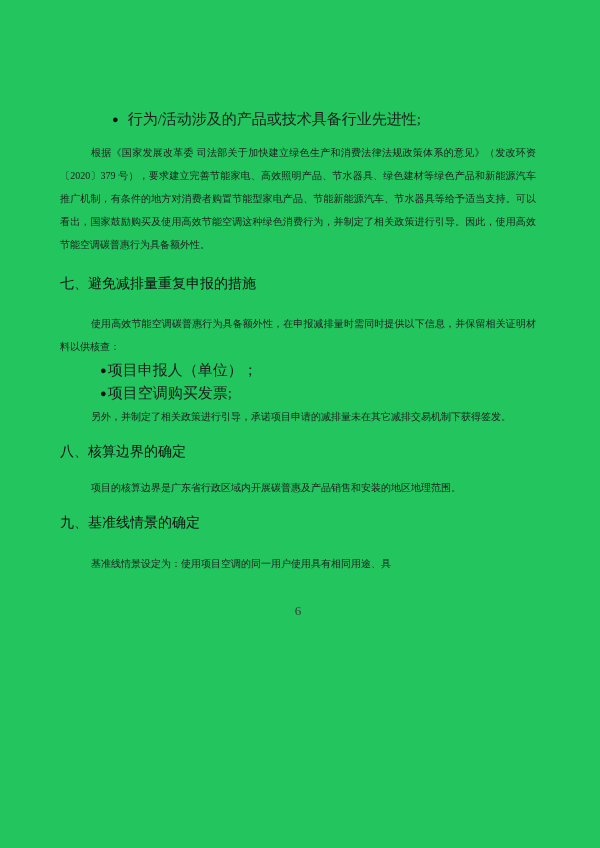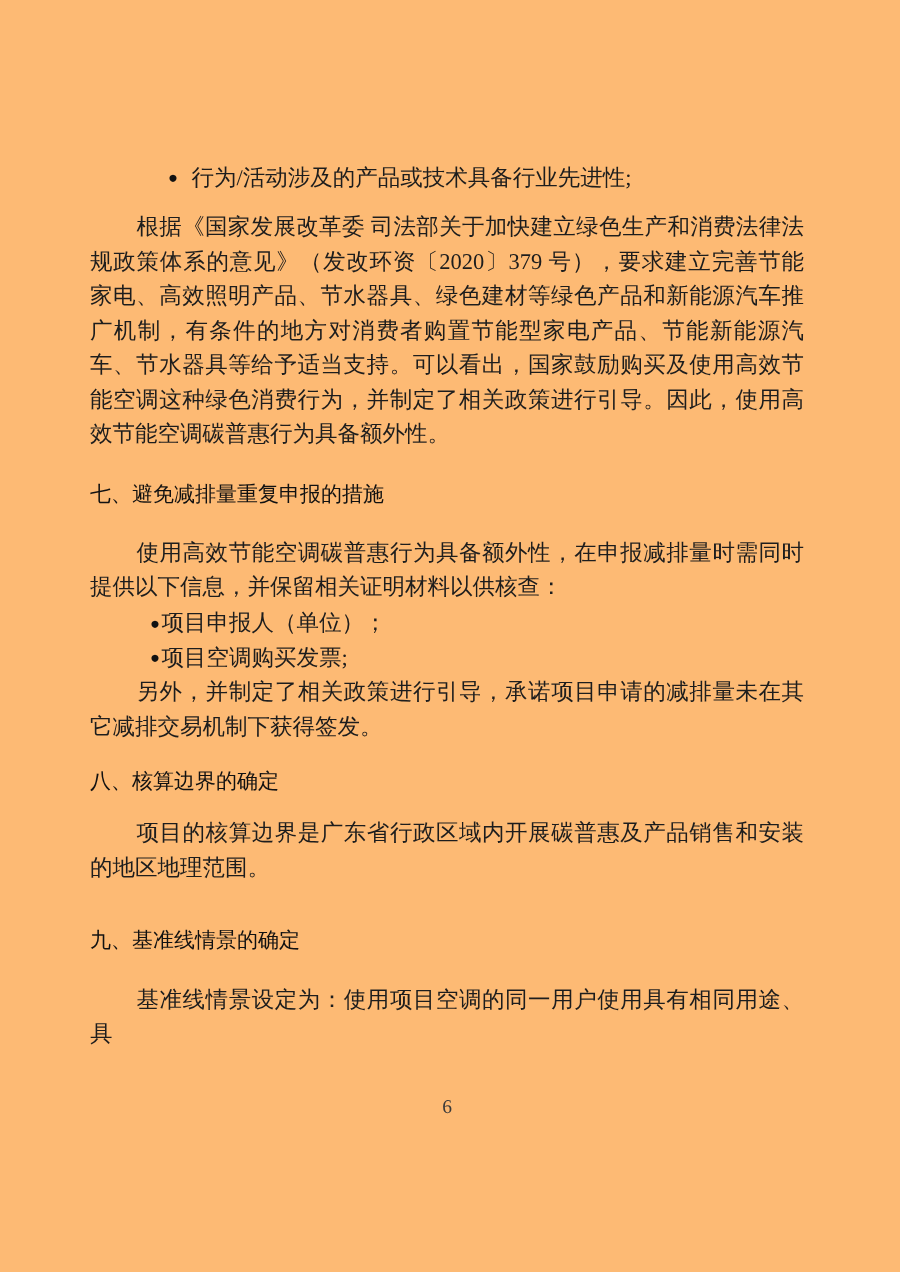--- a/index.html
+++ b/index.html
@@ -1,48 +1,48 @@
 <!DOCTYPE html>
 <html><head>
 <meta charset="utf-8">
 <style>
   html,body{margin:0;padding:0;background:#e9e9e9;}
   .page{
     position:relative;
     width:600px;height:848px;
     margin:0 auto;
-    background:#fdba74;
+    background:#22c55e;
     box-sizing:border-box;
     padding:104px 64px 0 60px;
     font-family:"Liberation Serif","DejaVu Serif",serif;
     color:#1d1d1d;
     overflow:hidden;
   }
   .blist{list-style:none;margin:0;padding:0;}
   .blist li{font-size:15px;white-space:normal;}
   .blist.gap li{padding-left:52px;line-height:30px;}
   .blist.gap .bul{margin-right:9px;}
   .blist.tight li{padding-left:40px;line-height:22px;}
   .blist.tight .bul{margin-right:1px;}
   .bul{font-size:11px;color:#111;display:inline-block;transform:translateY(-1px);}
   .para{
-    font-size:15px;line-height:23px;margin:0;
+    font-size:10px;line-height:23px;margin:0;
     text-align:justify;text-justify:inter-ideograph;
   }
   .indent{text-indent:31px;}
   .para-policy{margin-top:6px;}
   h2{
     font-family:"Liberation Sans","DejaVu Sans",sans-serif;
     font-weight:400;font-size:14px;line-height:26px;
     color:#111;margin:0;
   }
   .h-sec7{margin-top:14px;margin-bottom:16px;}
   .list-evidence{margin-top:1px;}
   .h-sec8{margin-top:10px;margin-bottom:12px;}
-  .h-sec9{margin-top:22px;margin-bottom:17px;}
+  .h-sec9{margin-top:10px;margin-bottom:17px;}
   .footer{
     margin-top:26px;
     text-align:center;
     font-size:13px;line-height:20px;
     color:#3a3a3a;
   }
 </style>
 </head>
 <body>
 

